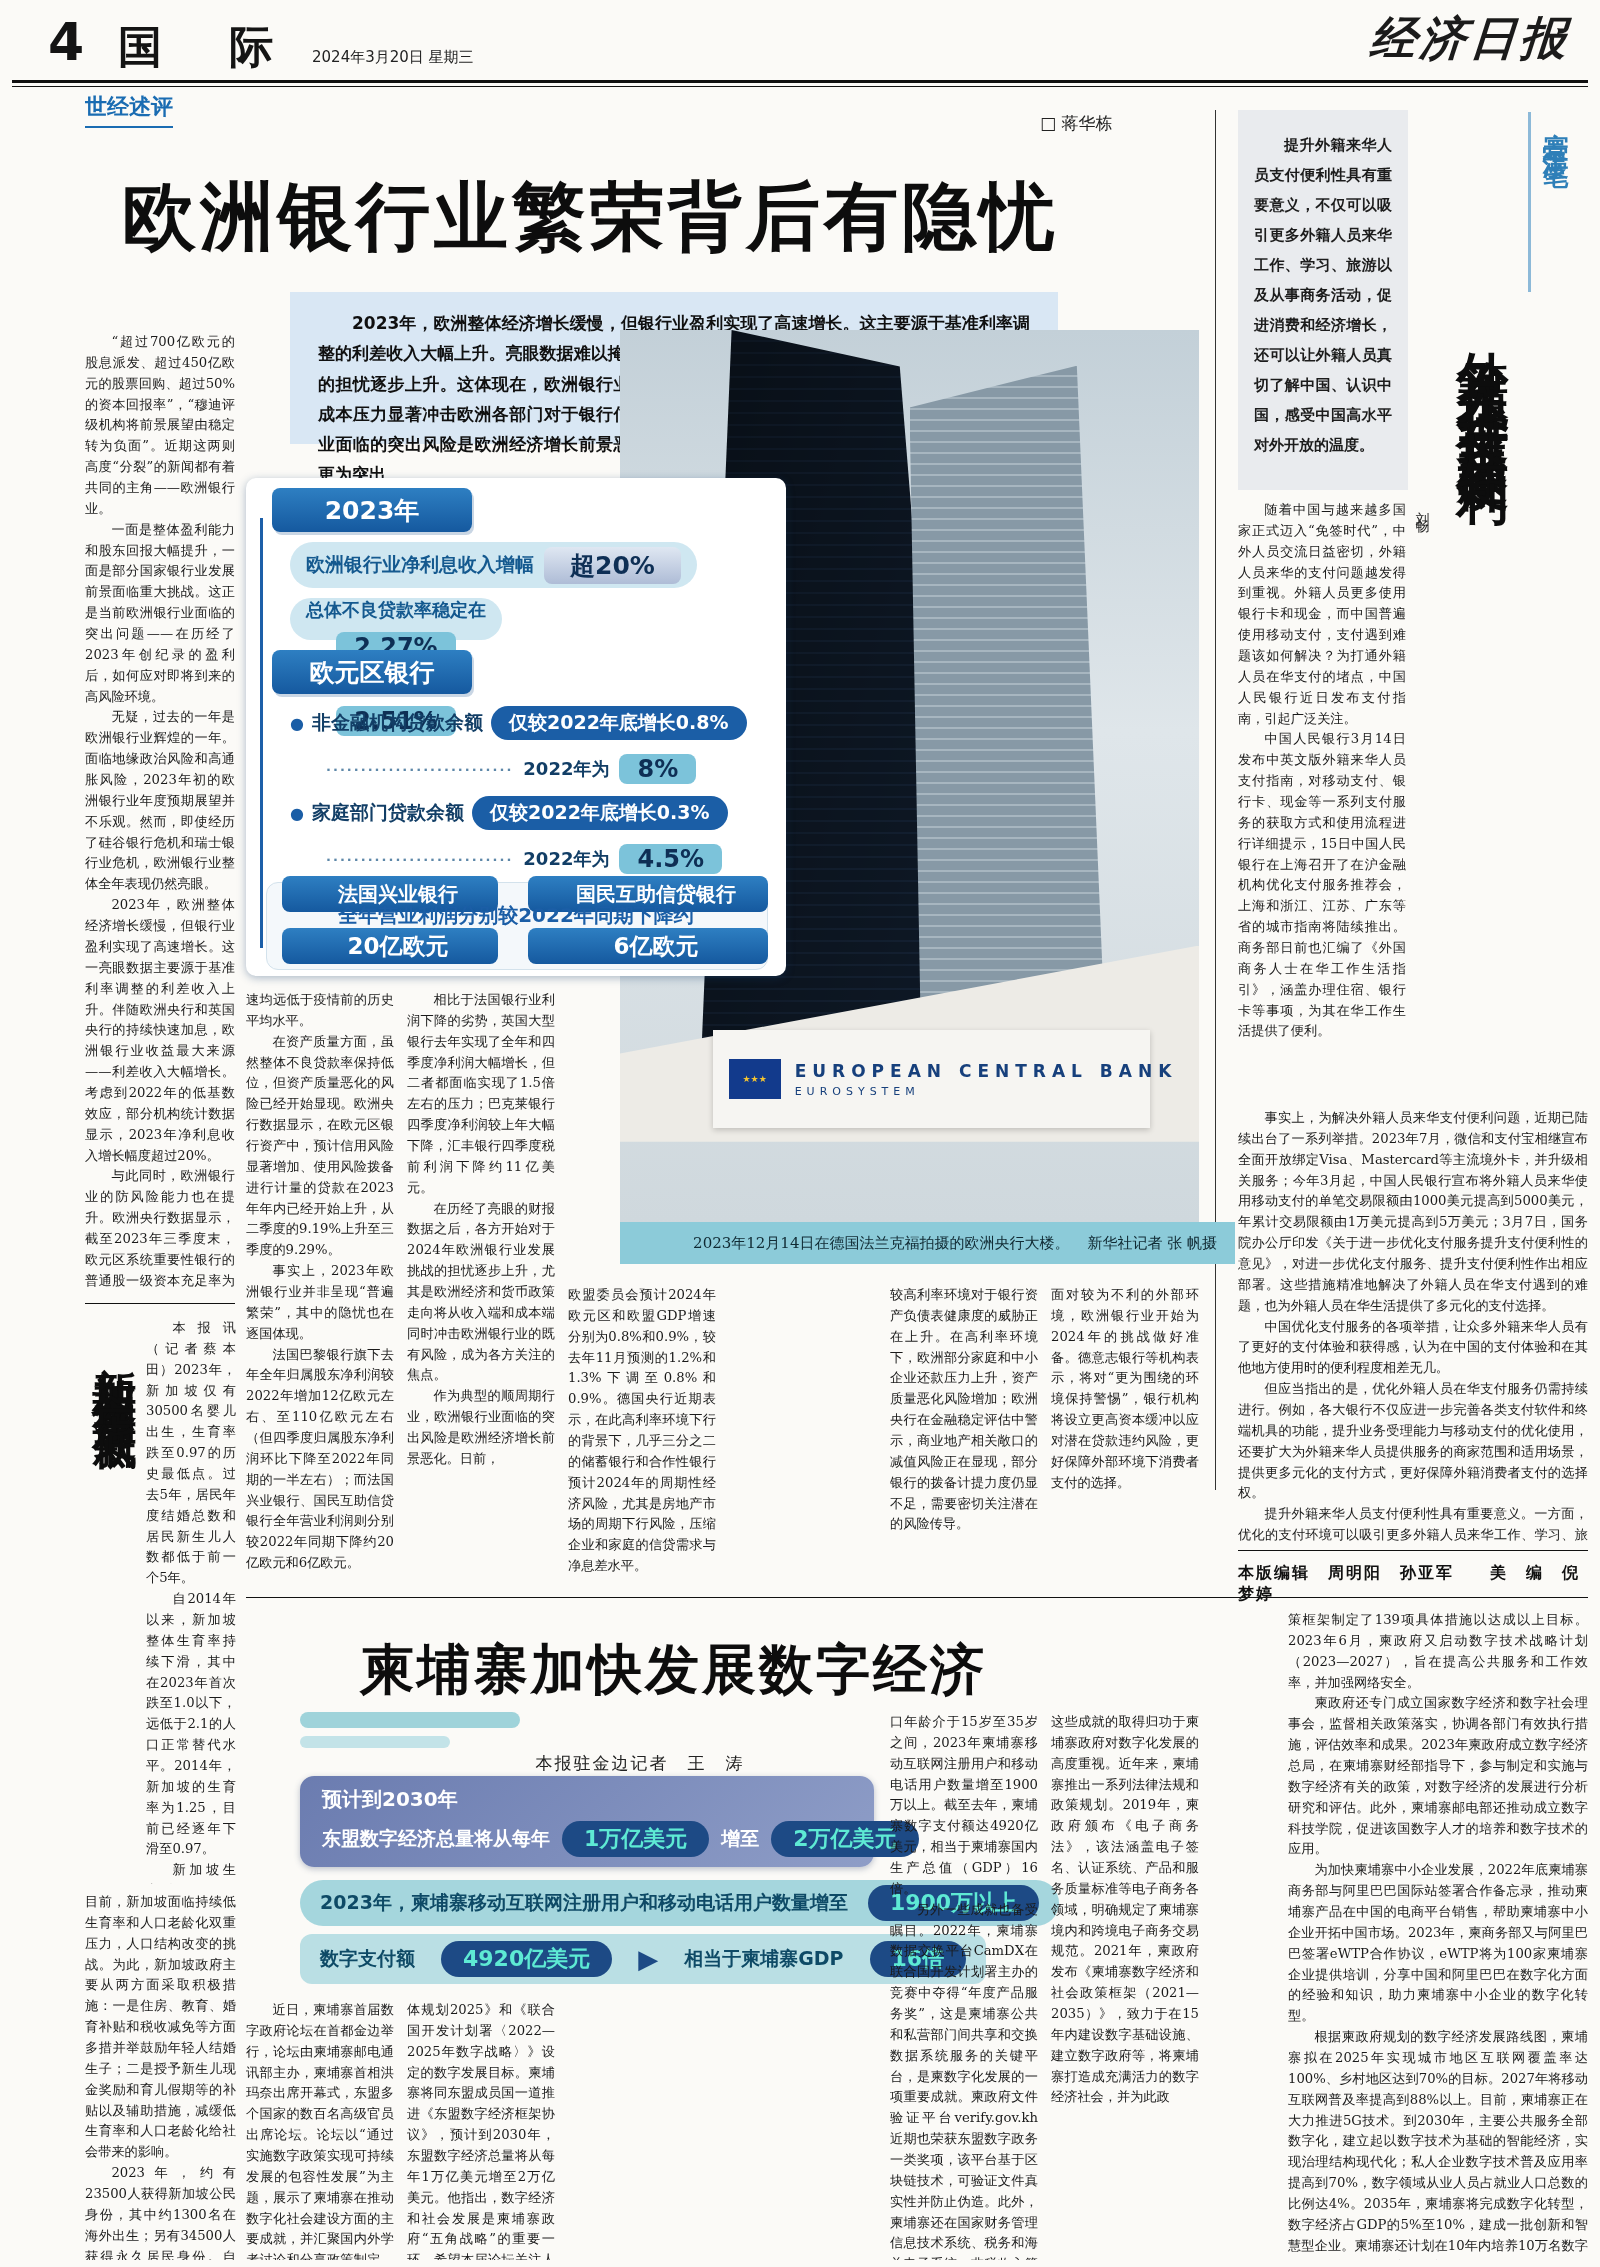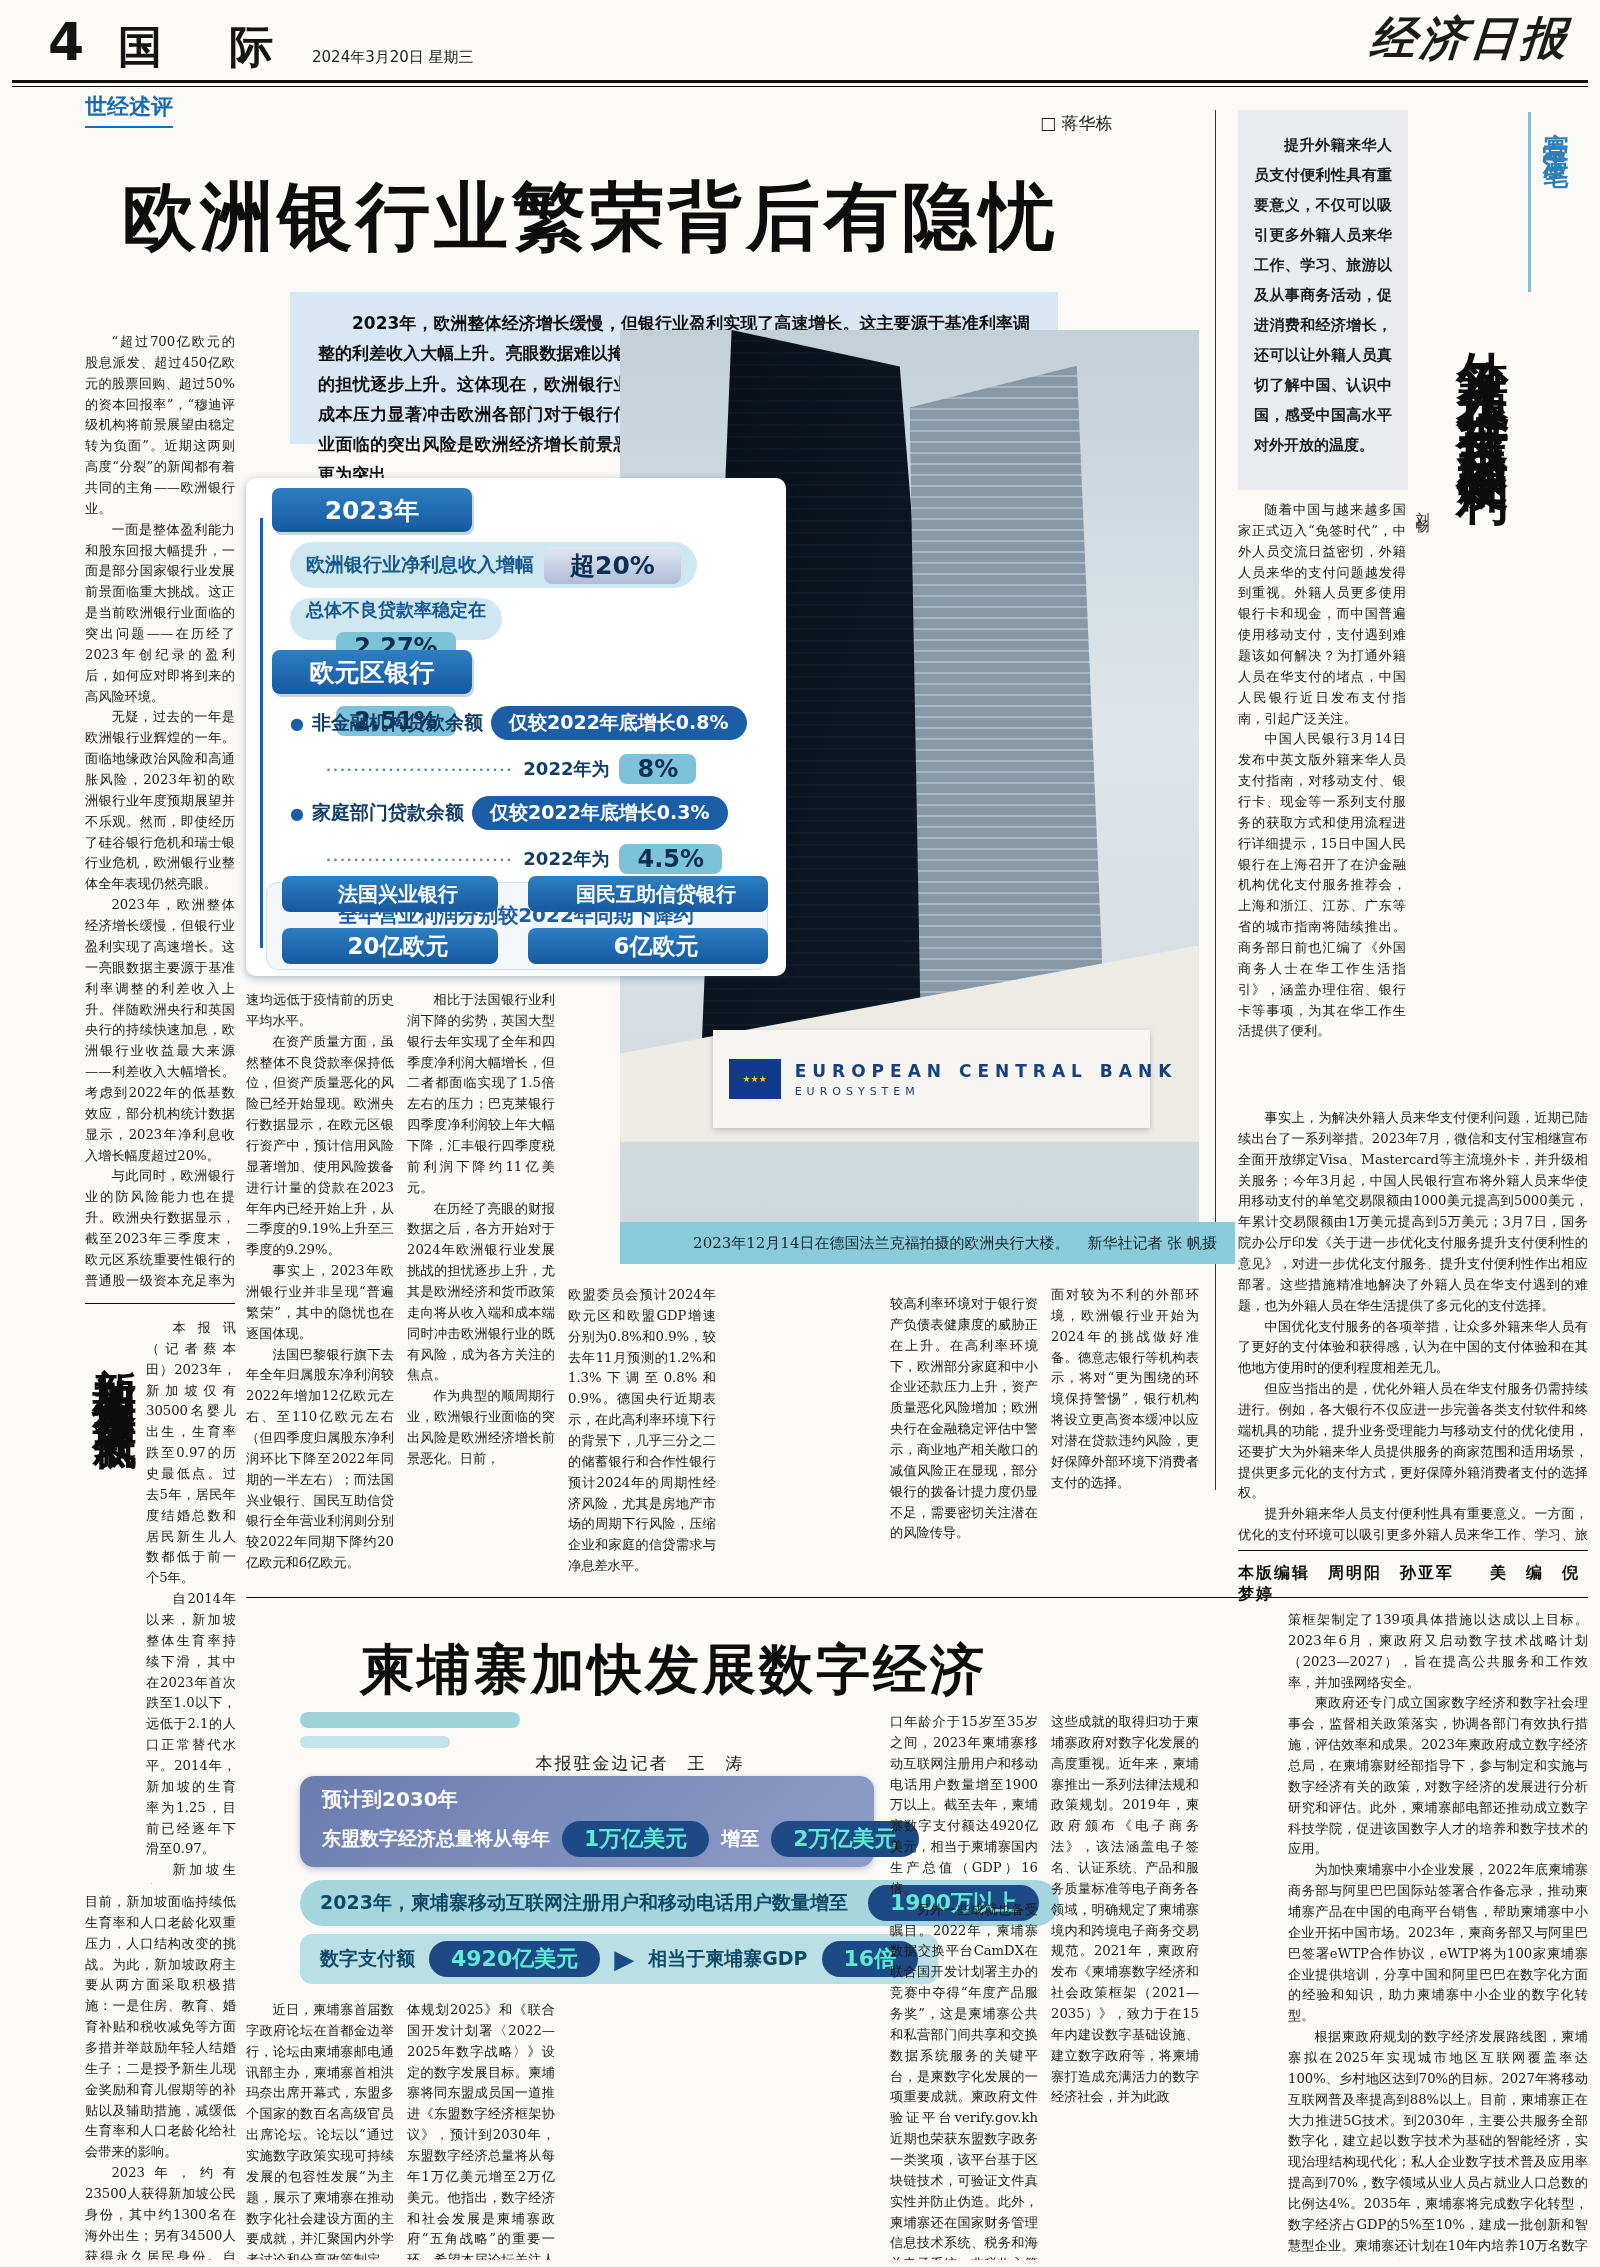--- a/index.html
+++ b/index.html
@@ -86,21 +86,21 @@
   .kh-byline{font-size:17px;color:#222;letter-spacing:2px;}
   .deco-bar{background:#9fd3da;border-radius:9px;}
   .deco-bar2{background:#c3e3e8;border-radius:7px;}
   .kh-row1{background:linear-gradient(135deg,#6b7cb0,#8e9dc7);border-radius:14px;color:#fff;
       font-family:"DejaVu Sans",sans-serif;font-weight:bold;padding:10px 22px;box-shadow:0 2px 6px rgba(40,60,100,.3);}
   .kh-row1 .l1{font-size:20px;margin-bottom:8px;}
   .kh-rowline{display:flex;align-items:center;gap:12px;font-size:19px;white-space:nowrap;}
   .pill-navy{background:#1d4a85;border-radius:18px;color:#5eead4;font-size:22px;font-weight:900;padding:3px 22px;white-space:nowrap;}
   .kh-row2{background:#a5d6dd;border-radius:23px;display:flex;align-items:center;gap:20px;padding:0 20px;
       font-family:"DejaVu Sans",sans-serif;font-weight:bold;color:#0e4a66;font-size:19px;white-space:nowrap;}
-  .kh-row3{background:#badfe4;border-radius:12px;display:flex;align-items:center;gap:14px;padding:0 20px;
+  .kh-row3{background:#badfe4;border-radius:12px;display:flex;align-items:center;gap:26px;padding:0 20px;
       font-family:"DejaVu Sans",sans-serif;font-weight:bold;color:#0e4a66;font-size:19px;white-space:nowrap;}
   .kh-arrow{color:#1d4a85;font-size:26px;}
 </style>
 </head>
 <body>
 
 <div id="page">
 
   <div class="abs page-num" style="left:48px;top:12px;">4</div>
   <div class="abs section-name" style="left:118px;top:18px;">国 际</div>
@@ -191,21 +191,21 @@
       <p>法国巴黎银行旗下去年全年归属股东净利润较2022年增加12亿欧元左右、至110亿欧元左右（但四季度归属股东净利润环比下降至2022年同期的一半左右）；而法国兴业银行、国民互助信贷银行全年营业利润则分别较2022年同期下降约20亿欧元和6亿欧元。</p>
     </div>
   <div class="abs col" style="left:407px;top:990px;width:148px;height:590px;">
       <p>相比于法国银行业利润下降的劣势，英国大型银行去年实现了全年和四季度净利润大幅增长，但二者都面临实现了1.5倍左右的压力；巴克莱银行四季度净利润较上年大幅下降，汇丰银行四季度税前利润下降约11亿美元。</p>
       <p>在历经了亮眼的财报数据之后，各方开始对于2024年欧洲银行业发展挑战的担忧逐步上升，尤其是欧洲经济和货币政策走向将从收入端和成本端同时冲击欧洲银行业的既有风险，成为各方关注的焦点。</p>
       <p>作为典型的顺周期行业，欧洲银行业面临的突出风险是欧洲经济增长前景恶化。日前，</p>
     </div>
   <div class="abs col noindent-first" style="left:568px;top:1285px;width:148px;height:295px;">
       <p>欧盟委员会预计2024年欧元区和欧盟GDP增速分别为0.8%和0.9%，较去年11月预测的1.2%和1.3%下调至0.8%和0.9%。德国央行近期表示，在此高利率环境下行的背景下，几乎三分之二的储蓄银行和合作性银行预计2024年的周期性经济风险，尤其是房地产市场的周期下行风险，压缩企业和家庭的信贷需求与净息差水平。</p>
     </div>
-  <div class="abs col noindent-first" style="left:890px;top:1285px;width:148px;height:295px;margin-top:9px;">
+  <div class="abs col noindent-first" style="left:890px;top:1285px;width:148px;height:295px;">
       <p>较高利率环境对于银行资产负债表健康度的威胁正在上升。在高利率环境下，欧洲部分家庭和中小企业还款压力上升，资产质量恶化风险增加；欧洲央行在金融稳定评估中警示，商业地产相关敞口的减值风险正在显现，部分银行的拨备计提力度仍显不足，需要密切关注潜在的风险传导。</p>
     </div>
   <div class="abs col noindent-first" style="left:1051px;top:1285px;width:148px;height:295px;">
       <p>面对较为不利的外部环境，欧洲银行业开始为2024年的挑战做好准备。德意志银行等机构表示，将对“更为围绕的环境保持警惕”，银行机构将设立更高资本缓冲以应对潜在贷款违约风险，更好保障外部环境下消费者支付的选择。</p>
     </div>
 
   <div class="abs bottom-rule" style="left:246px;top:1597px;width:1342px;"></div>
 
   <div class="abs v-divider" style="left:1215px;top:110px;height:1380px;"></div>
   <div class="abs huanyu" style="left:1528px;top:112px;height:180px;">寰宇漫笔</div>

